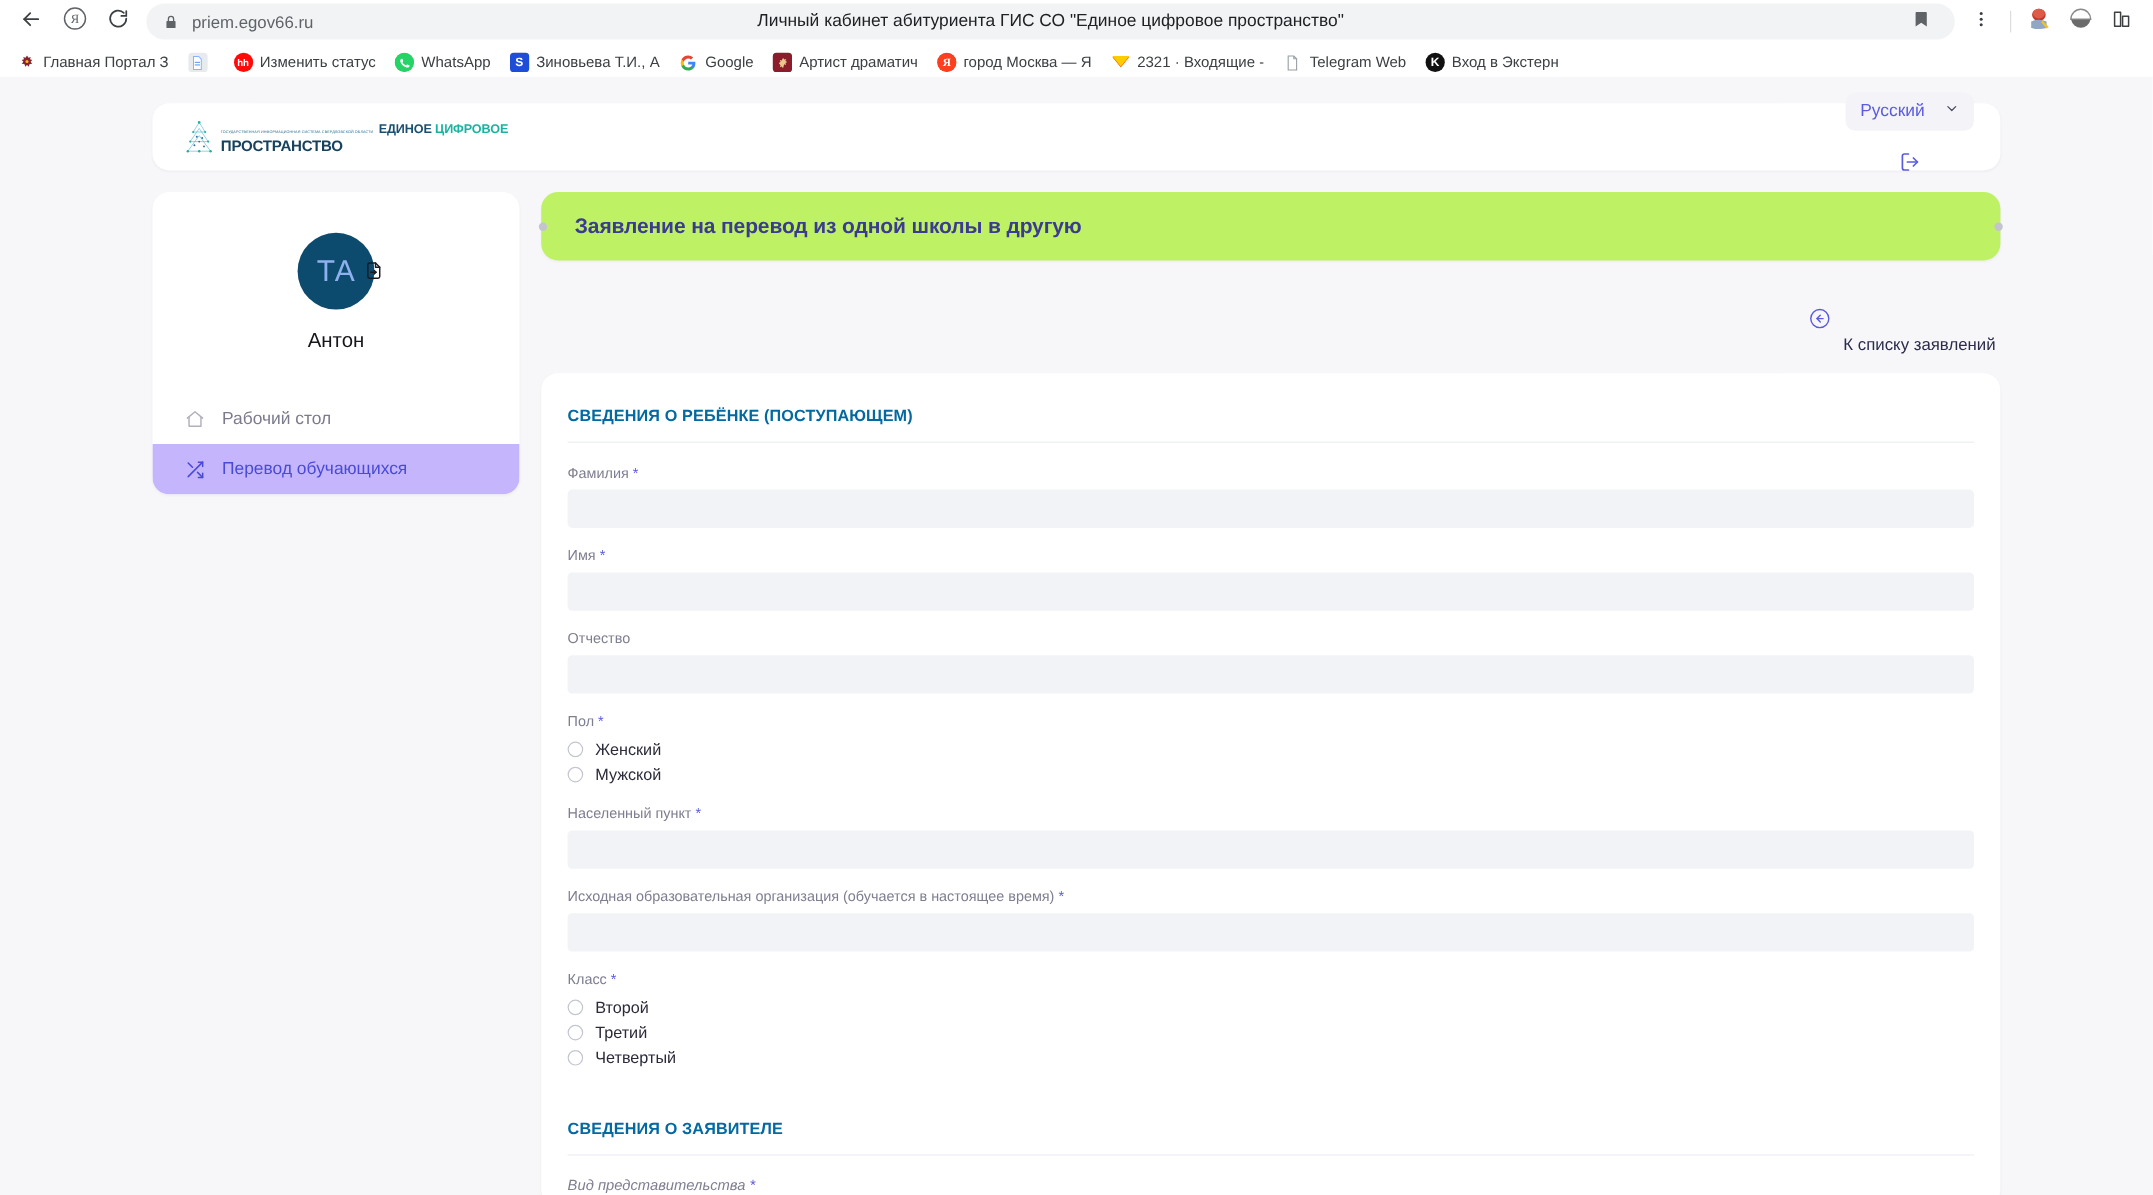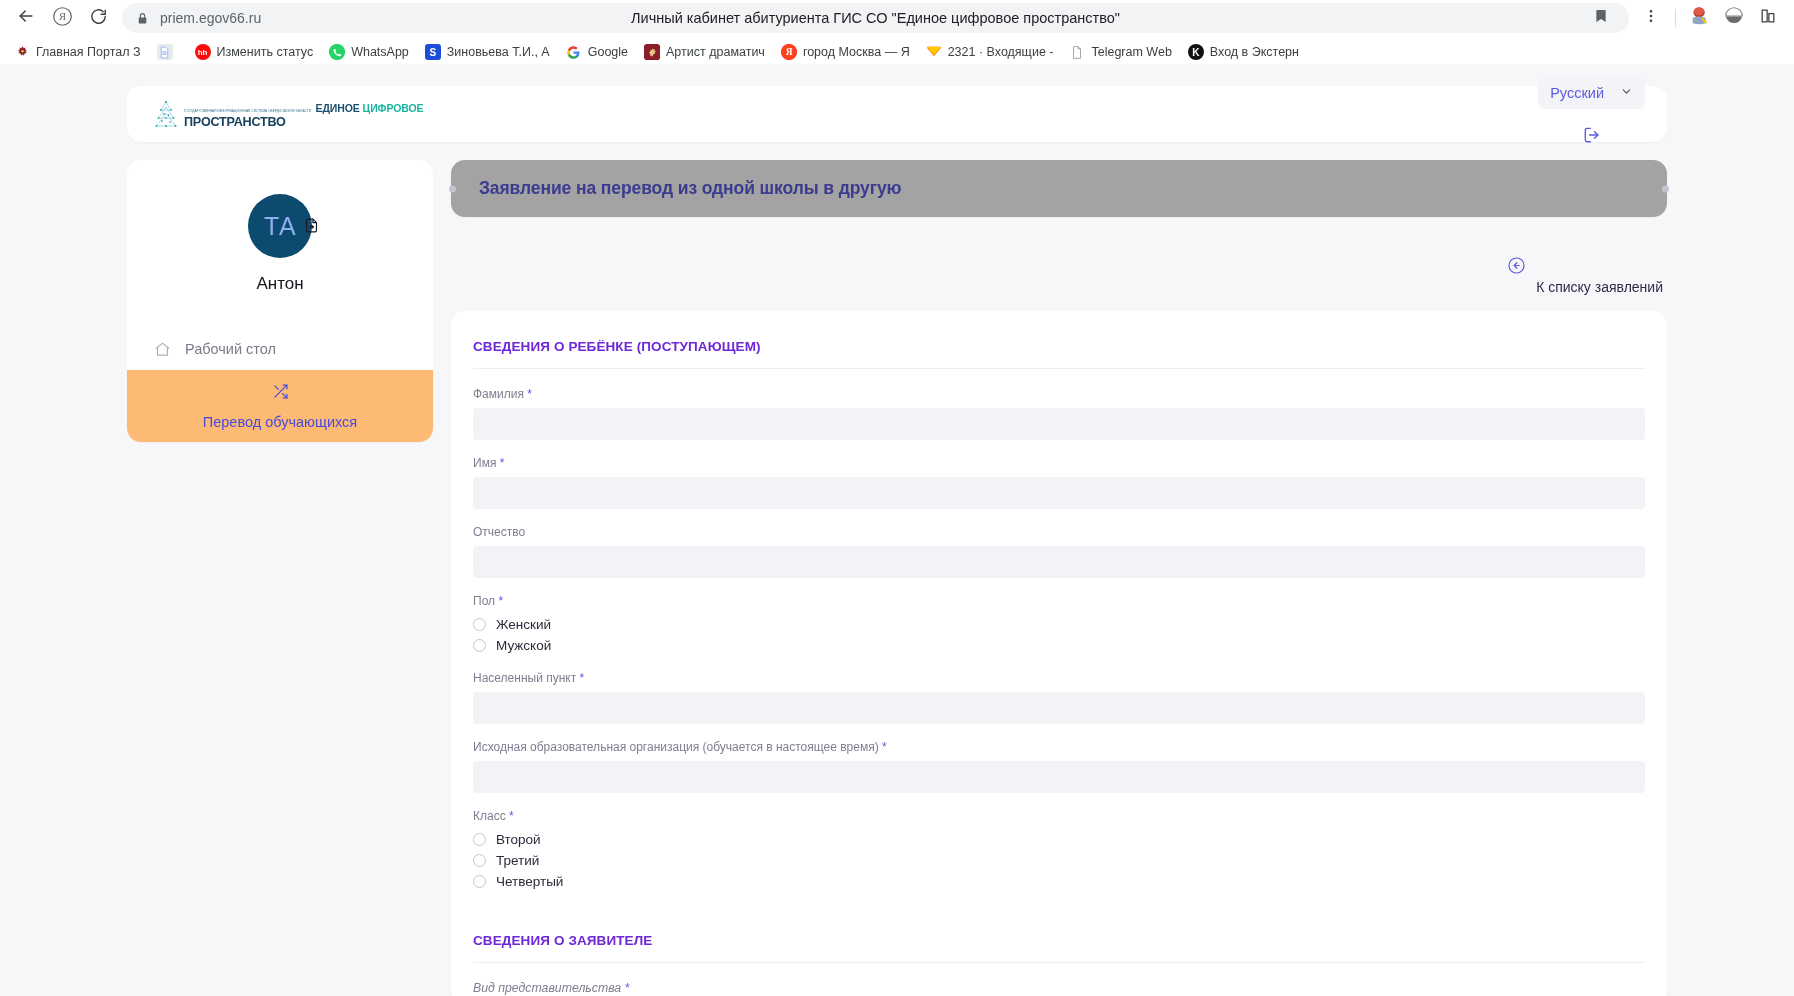--- a/index.html
+++ b/index.html
@@ -264,37 +264,36 @@
   }
   .nav-item {
     display: flex;
     align-items: center;
     gap: 14px;
     padding: 12px 26px;
     font-size: 14.5px;
     color: #7b7b8c;
   }
   .nav-item.active {
-    background: #fdba74;
+    background: #c4b5fd;
     color: #4a4ad8;
-    flex-direction: column;
   }
   .nav-ico {
     width: 18px; height: 18px;
     display: flex; align-items: center; justify-content: center;
     flex: 0 0 auto;
   }
 
   
   .main {
     flex: 1 1 auto;
     min-width: 0;
   }
   .title-card {
-    background: #a3a3a3;
+    background: #bef264;
     border-radius: 14px;
     padding: 18px 28px;
     box-shadow: 0 1px 2px rgba(16,24,40,0.04);
     position: relative;
   }
   .title-card h1 {
     margin: 0;
     font-size: 17.5px;
     font-weight: 700;
     color: #3b3b8f;
@@ -333,21 +332,21 @@
     background: #ffffff;
     border-radius: 14px;
     margin-top: 16px;
     padding: 28px 22px 10px 22px;
     box-shadow: 0 1px 2px rgba(16,24,40,0.04);
     min-height: 640px;
   }
   .section-title {
     font-size: 13.5px;
     font-weight: 700;
-    color: #6d28d9;
+    color: #0369a1;
     letter-spacing: 0.1px;
     margin: 0 0 14px 0;
   }
   .divider {
     height: 1px;
     background: #eceef3;
     margin: 0 0 18px 0;
   }
   .field { margin-bottom: 16px; }
   .field-label {

